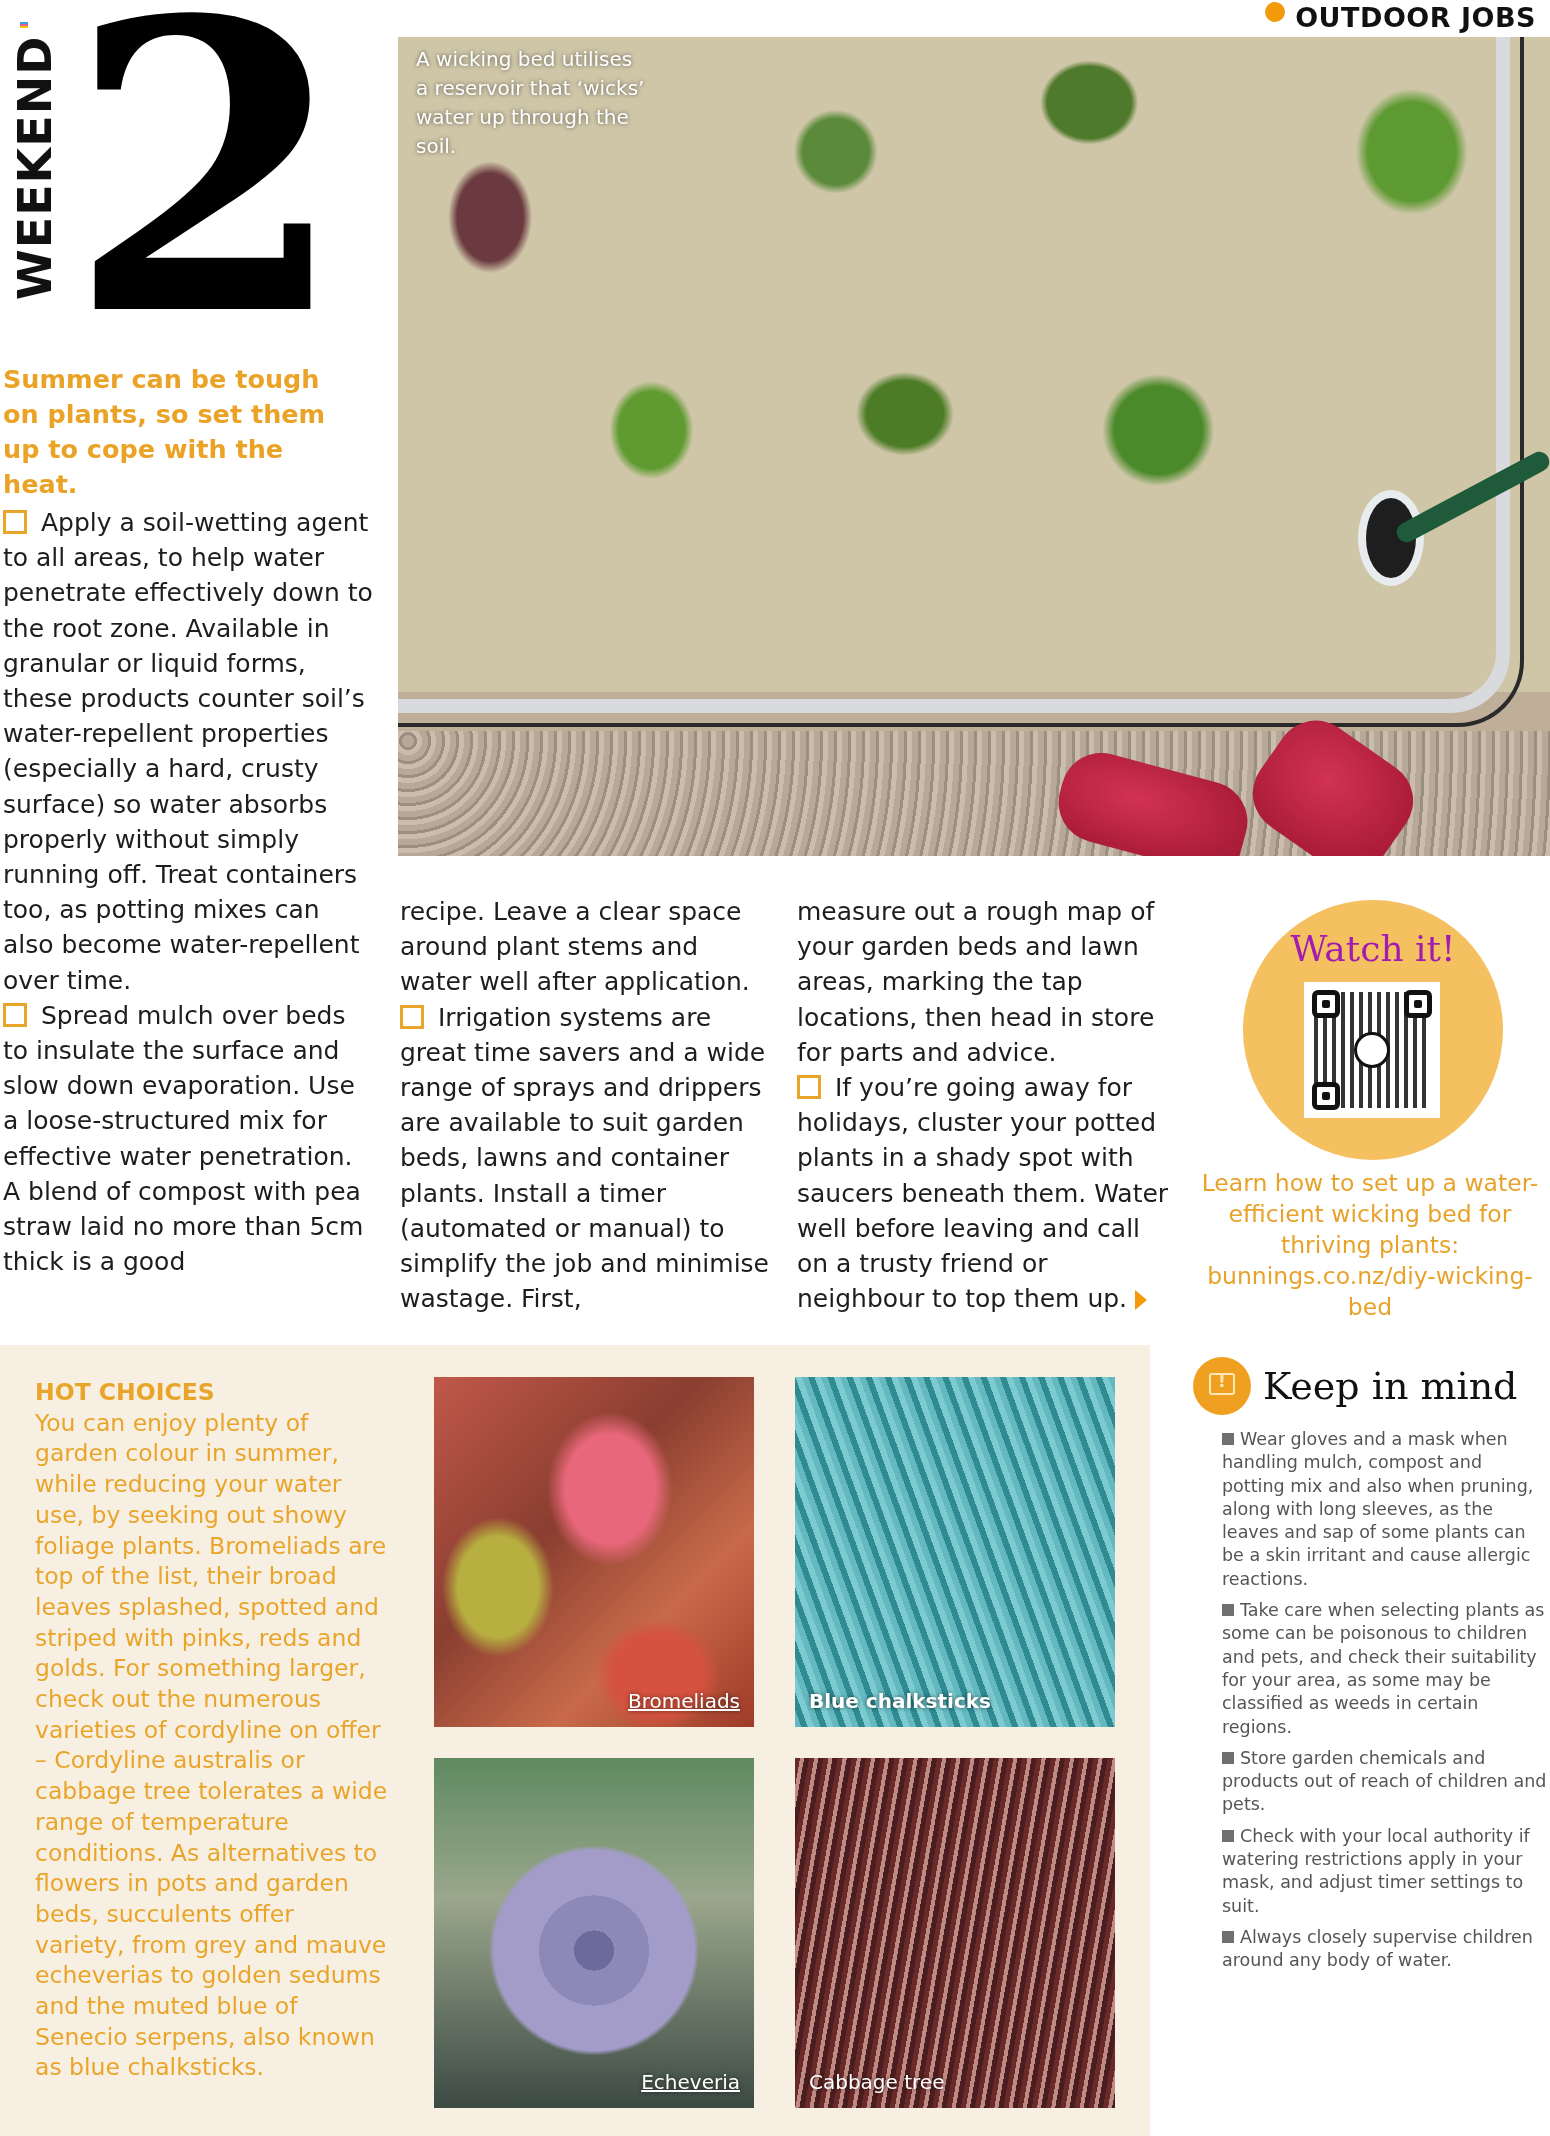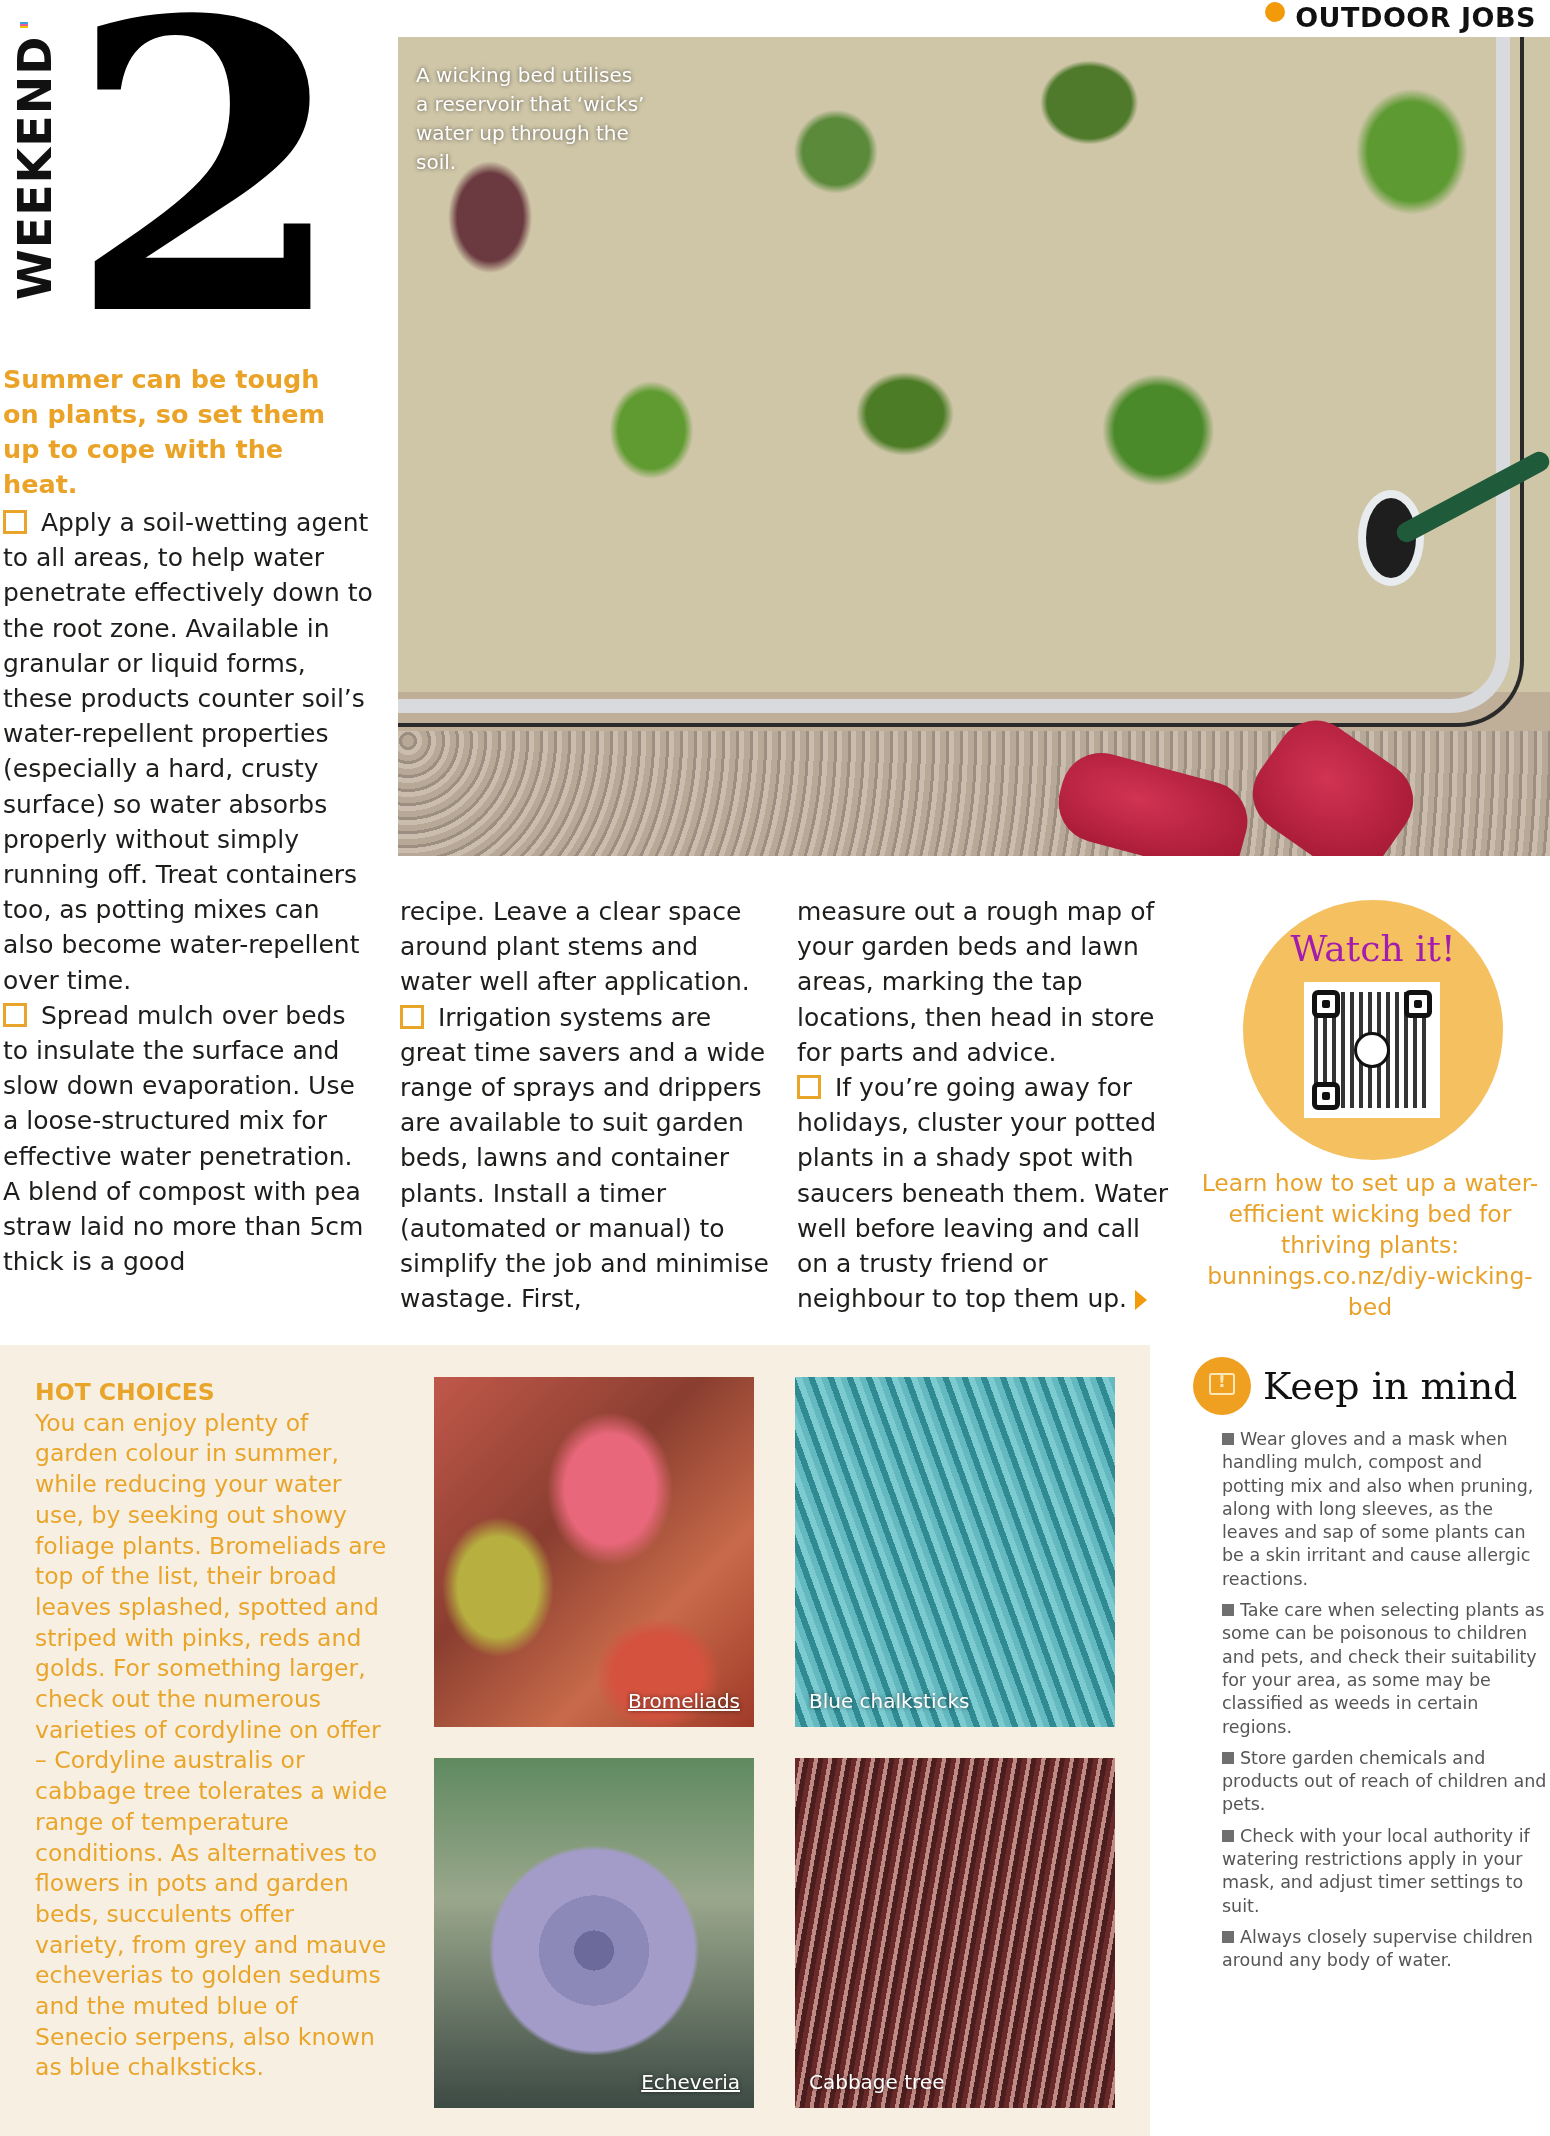--- a/index.html
+++ b/index.html
@@ -55,21 +55,21 @@
     border-bottom:14px solid #d8dade; border-bottom-right-radius:60px; box-sizing:border-box; }
   .bed-edge-outer { left:0; top:0; width:1126px; height:690px; border-right:4px solid #2a2a2a;
     border-bottom:4px solid #2a2a2a; border-bottom-right-radius:66px; box-sizing:border-box; }
   .gravel { left:0; top:694px; width:1152px; height:125px;
     background:repeating-radial-gradient(circle at 10px 10px, #b8a898 0 6px, #9d8e82 6px 9px, #cbbdae 9px 14px); }
   .boot { border-radius:40px 40px 20px 40px; background:radial-gradient(ellipse at 40% 40%, #d23352, #9c1430); }
   .boot-1 { left:660px; top:730px; width:190px; height:90px; transform:rotate(15deg); }
   .boot-2 { left:860px; top:700px; width:150px; height:120px; transform:rotate(35deg); }
   .pipe { left:960px; top:453px; width:50px; height:80px; border-radius:50%; background:#1e1e1e; border:8px solid #e8ecef; }
   .hose { left:990px; top:450px; width:170px; height:20px; background:#1f5a3a; border-radius:10px; transform:rotate(-28deg); }
-  .photo-caption { left:18px; top:24px; width:230px; font-family:"DejaVu Sans", sans-serif; font-size:20px;
+  .photo-caption { left:18px; top:8px; width:230px; font-family:"DejaVu Sans", sans-serif; font-size:20px;
     line-height:29px; color:#fff; text-shadow:0 0 4px rgba(0,0,0,0.6); }
 
   
   .watch-circle { left:1243px; top:900px; width:260px; height:260px; border-radius:50%; background:#f4c060; }
   .watch-title { left:0; top:28px; width:260px; text-align:center; font-family:"DejaVu Serif", serif;
     font-size:36px; color:#a21caf; }
   .qr { left:61px; top:82px; width:136px; height:136px; background:#fff; }
   .qr-inner { left:10px; top:10px; width:116px; height:116px;
     background:
       repeating-linear-gradient(90deg, #111 0 4px, transparent 4px 9px),
@@ -91,21 +91,21 @@
     color:#fff; text-shadow:0 0 4px rgba(0,0,0,0.6); }
   .ph-brom { left:434px; top:32px;
     background:
       radial-gradient(ellipse 90px 110px at 55% 32%, #e8677a 0 50%, transparent 70%),
       radial-gradient(ellipse 80px 100px at 20% 60%, #b7b040 0 50%, transparent 70%),
       radial-gradient(ellipse 90px 80px at 70% 85%, #d4523e 0 50%, transparent 70%),
       linear-gradient(135deg, #c0584a, #8a3e30 40%, #c86a4a 70%, #9f3a28); }
   .ph-blue { left:795px; top:32px;
     background:
       repeating-linear-gradient(70deg, #64b9c0 0 6px, #2f8a92 6px 12px, #7ccbd0 12px 18px),
-      linear-gradient(#2a6a70, #5e3a30); }
+      linear-gradient(#2a6a70, #5e3a30); font-weight: bold; }
   .ph-eche { left:434px; top:413px;
     background:
       radial-gradient(circle at 50% 55%, #6b6a9a 0 8%, #8c88b8 8% 22%, #a39cc8 22% 40%, transparent 42%),
       linear-gradient(#5f8a60, #9aa78c 40%, #3c4a44); }
   .ph-cabb { left:795px; top:413px;
     background:
       repeating-linear-gradient(100deg, #6b2a2a 0 5px, #c08a84 5px 9px, #4a1e1e 9px 14px),
       linear-gradient(#a8b0a0, #5e6a5a); }
 
   

